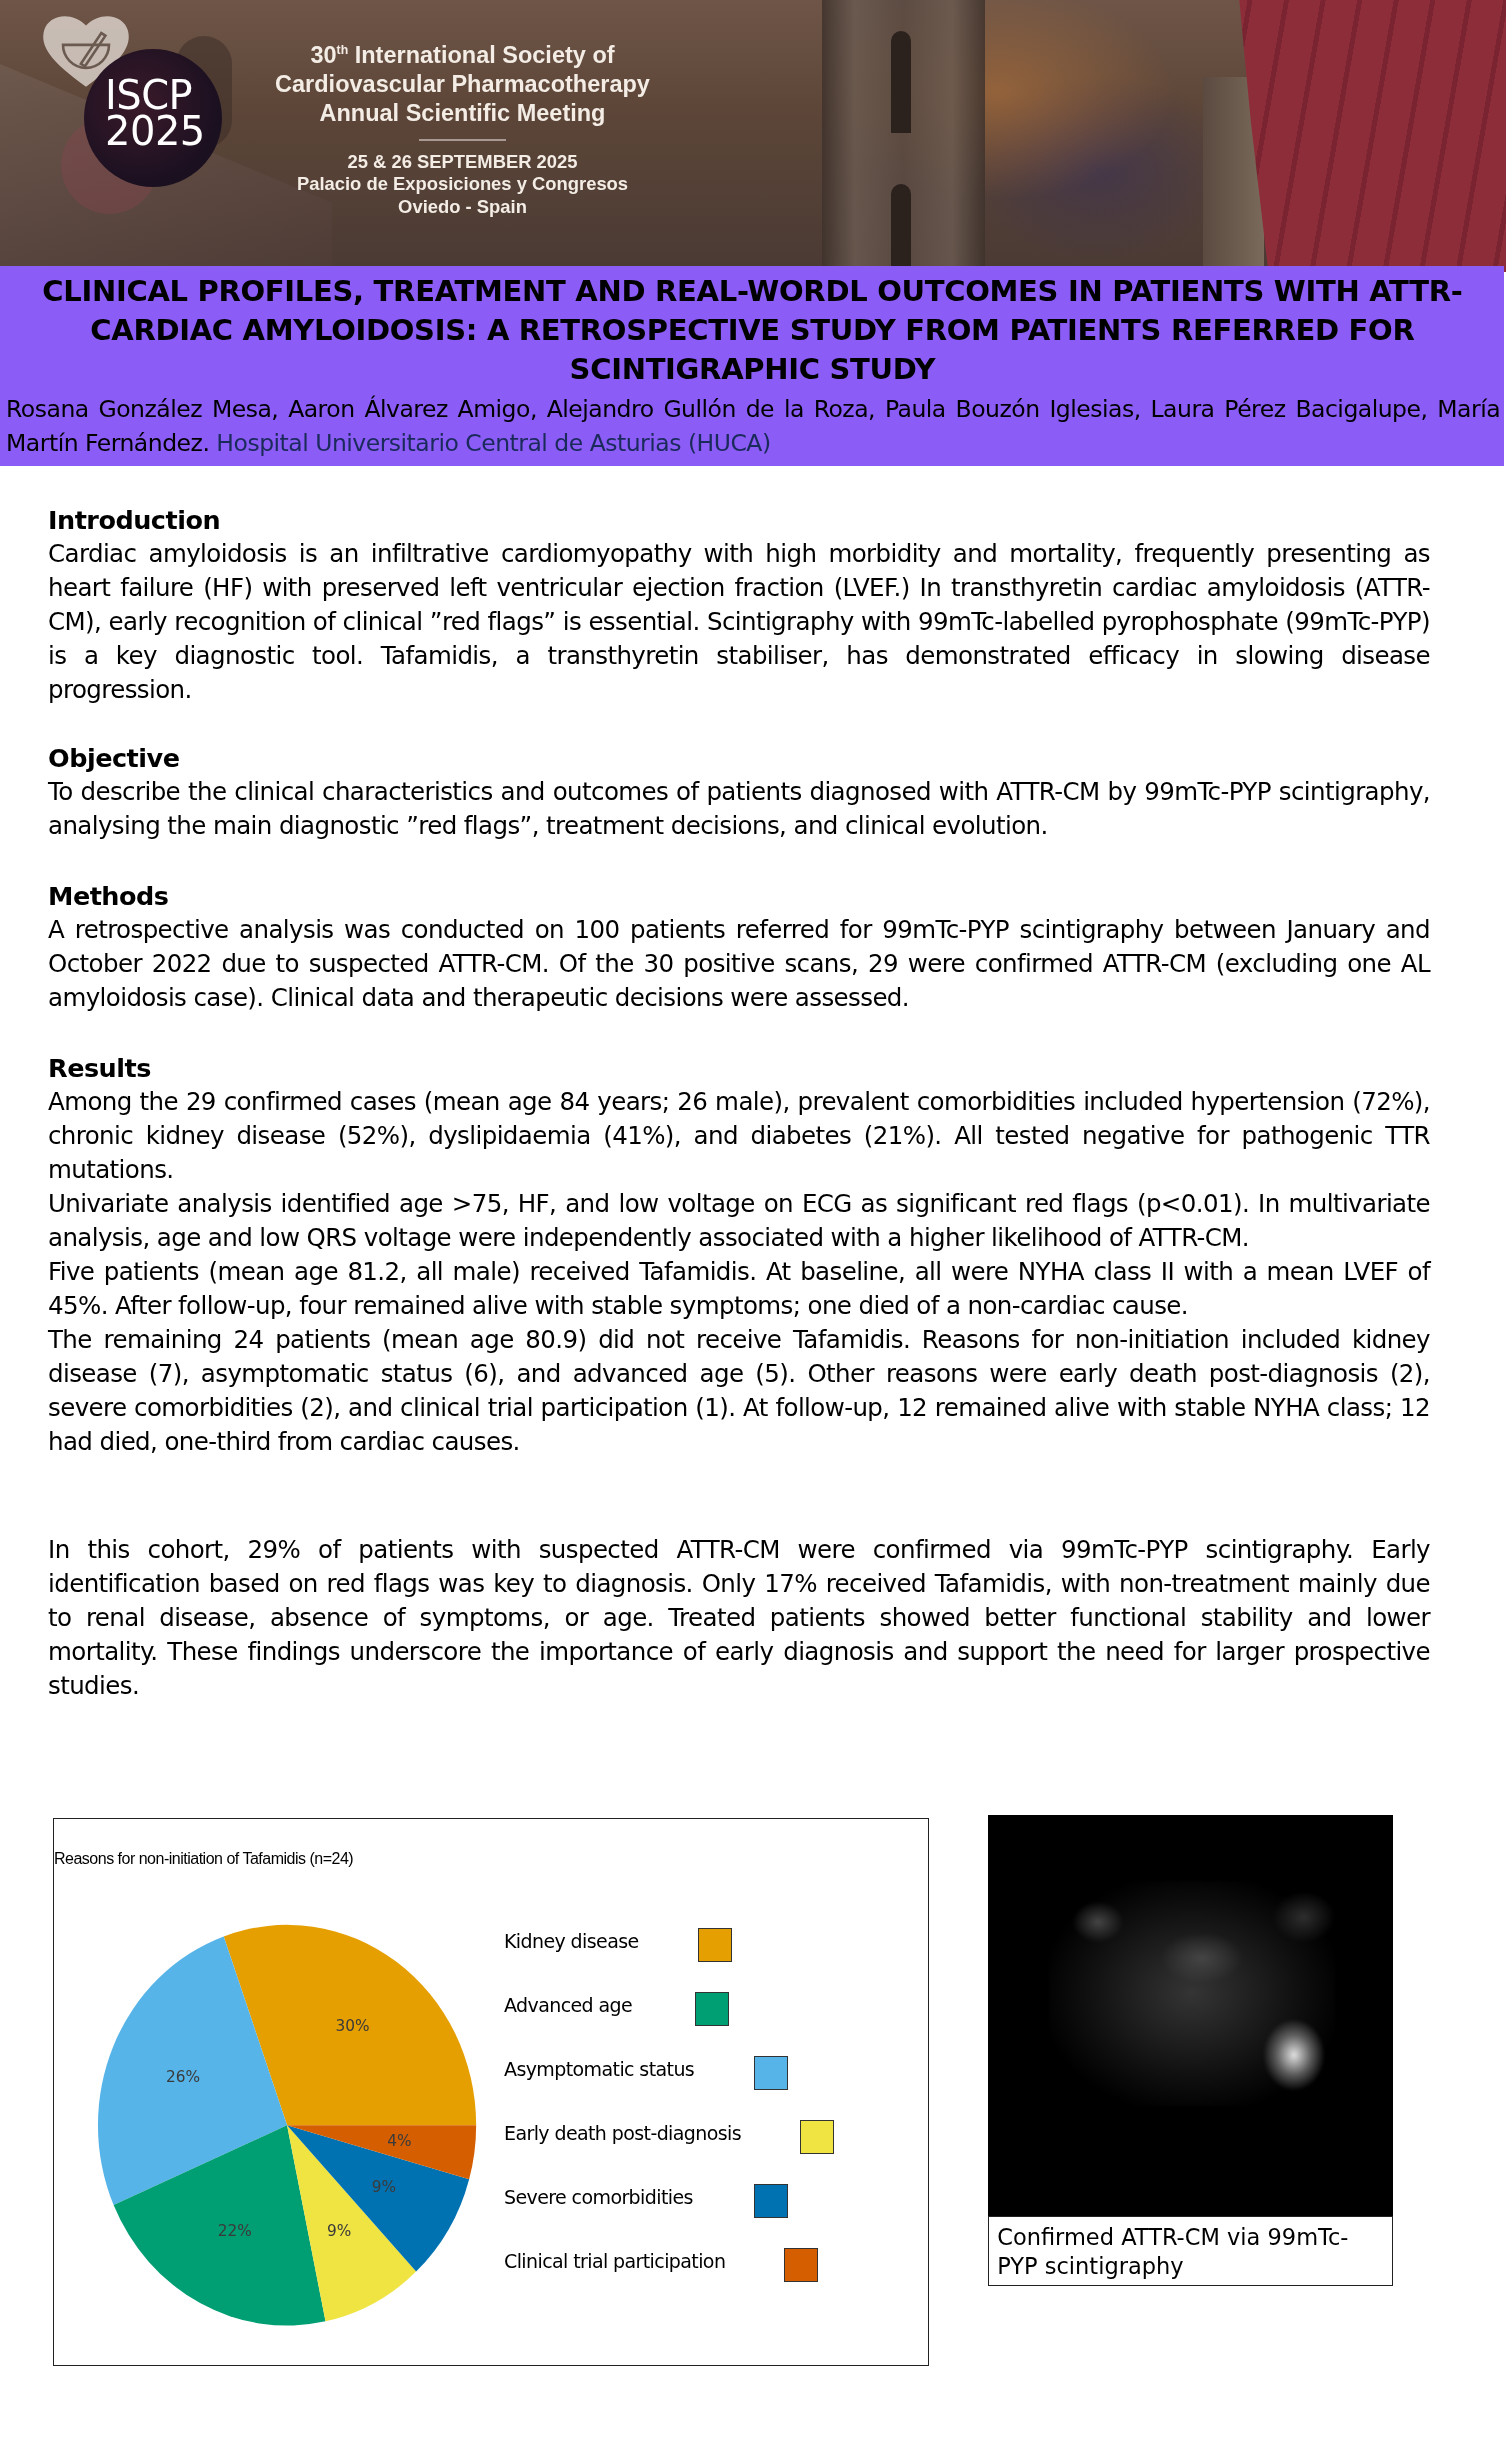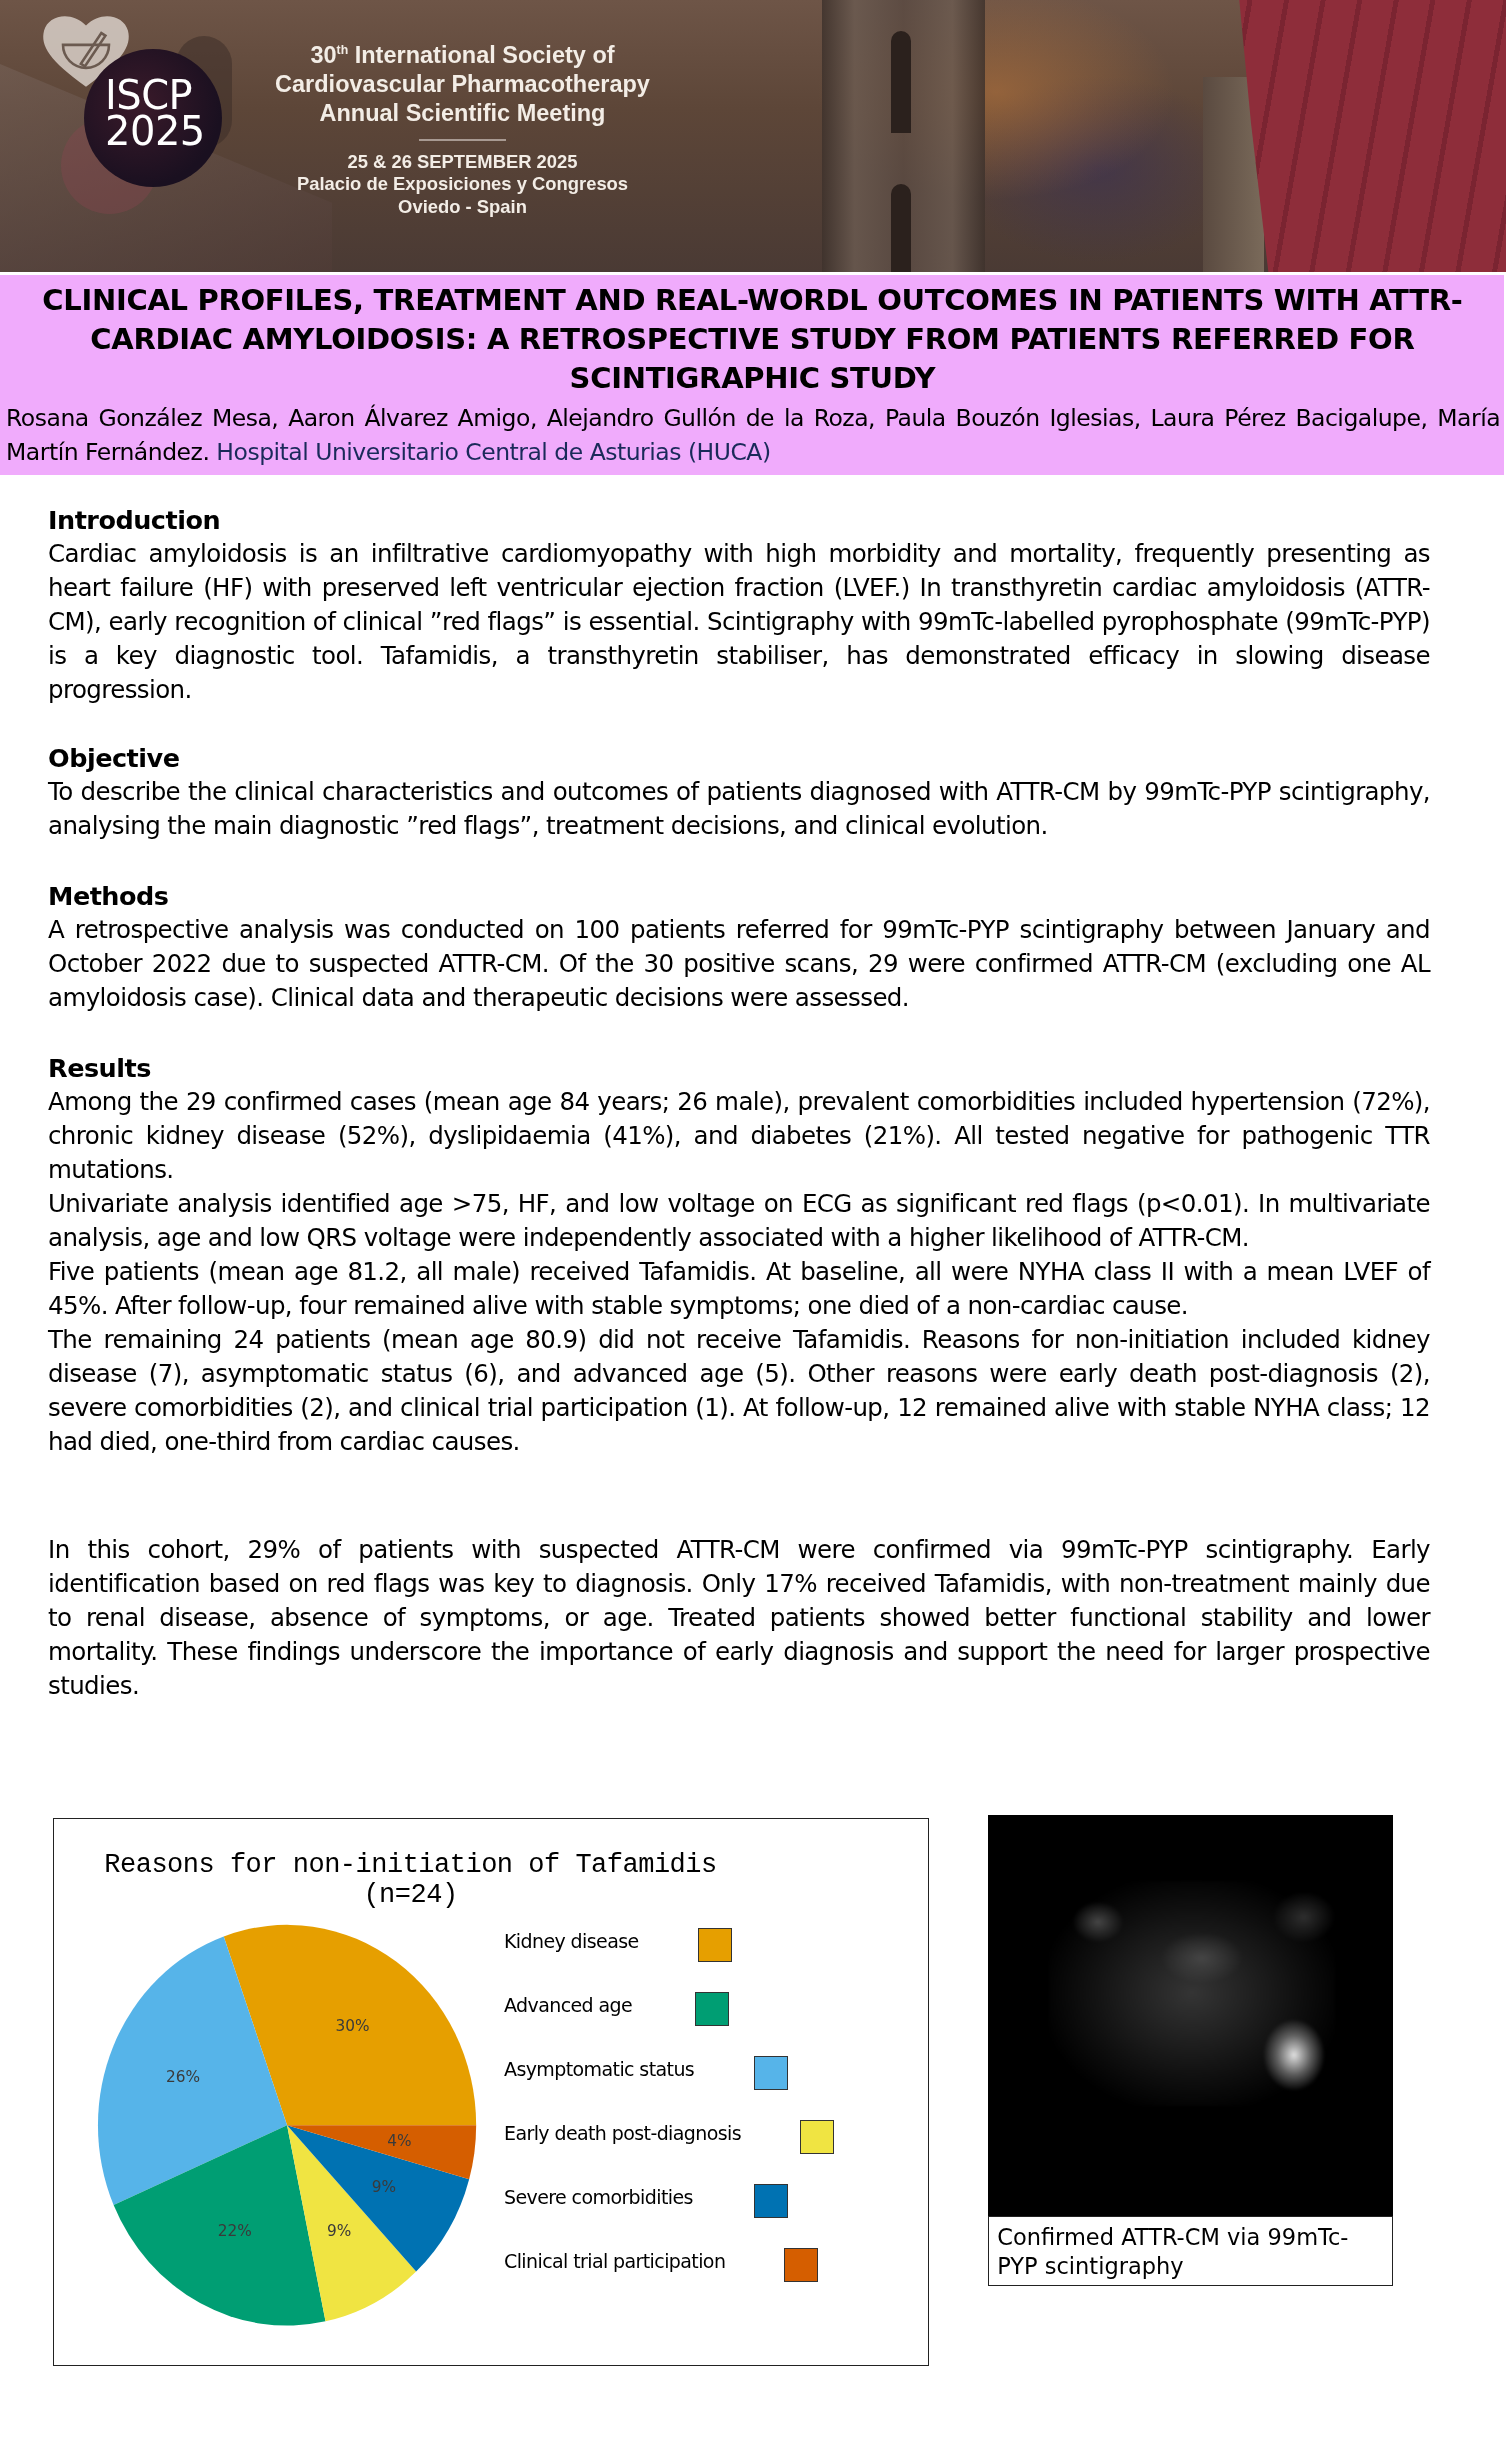--- a/index.html
+++ b/index.html
@@ -63,21 +63,21 @@
     font-family: "Liberation Sans", sans-serif;
   }
   .conf-title { font-size: 23.5px; line-height: 29px; font-weight: bold; }
   .conf-title sup { font-size: 12.3px; }
   .conf-rule { width: 87px; height: 1.5px; background: #a89a92; margin: 11.2px auto 10.2px; }
   .conf-date { font-size: 18.4px; line-height: 22.5px; font-weight: bold; }
   .conf-venue { font-size: 18.4px; line-height: 22.5px; font-weight: bold; }
 
   
   .title-panel {
-    position: absolute; left: 0; top: 275px; width: 1504px; height: 200px; background: #f0abfc;
+    position: absolute; left: 0; top: 266px; width: 1504px; height: 200px; background: #8b5cf6;
   }
   .paper-title {
     position: absolute; left: 20.4px; top: 6.1px; width: 1464px; text-align: center;
     font-family: "DejaVu Sans", sans-serif; font-weight: bold; font-size: 29px; line-height: 39px;
     letter-spacing: -0.3px;
   }
   .authors {
     position: absolute; left: 6.1px; top: 126px; width: 1494px; text-align: justify; text-align-last: left;
     font-family: "DejaVu Sans", sans-serif; font-size: 23.5px; line-height: 34px; letter-spacing: -0.5px;
   }
@@ -96,22 +96,22 @@
   .sec-results { top: 1051px; }
   .sec-conclusion { top: 1533px; }
 
   
   .chart-frame {
     position: absolute; left: 53px; top: 1818px; width: 876px; height: 548px;
     border: 1.5px solid #222; background: #fff; box-sizing: border-box;
   }
   .chart-frame svg { position: absolute; left: 0; top: 0; }
   .chart-title {
-    position: absolute; left: 0; top: 31px; width: 876px; text-align: center;
-    font-family: Liberation Mono, monospace; font-size: 27px; letter-spacing: -0.5px;
+    position: absolute; left: 0; top: 31px; width: 876px; 
+    font-family: Liberation Sans, sans-serif; font-size: 16px; letter-spacing: -0.5px;
     padding-right: 163px; box-sizing: border-box;
   }
   .legend {
     position: absolute; left: 450px; top: 111px; width: 409px;
   }
   .legend-item {
     position: relative; height: 64px;
     font-family: "DejaVu Sans", sans-serif; font-size: 19px; letter-spacing: -0.6px;
   }
   .legend-label { position: absolute; left: 0; top: 0; white-space: nowrap; }

